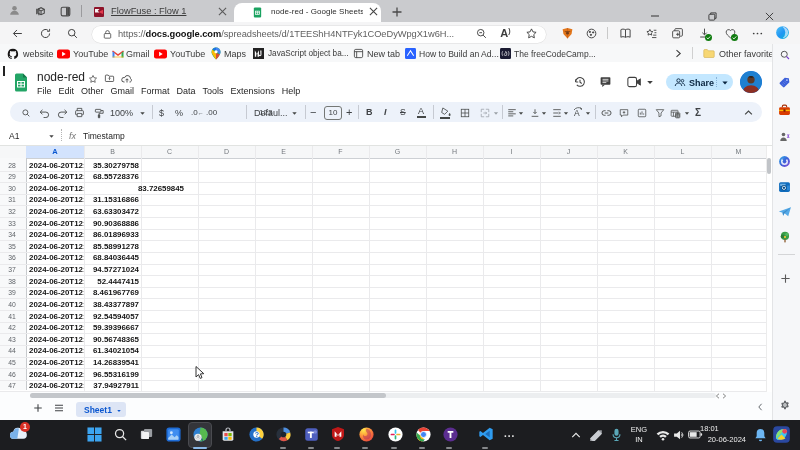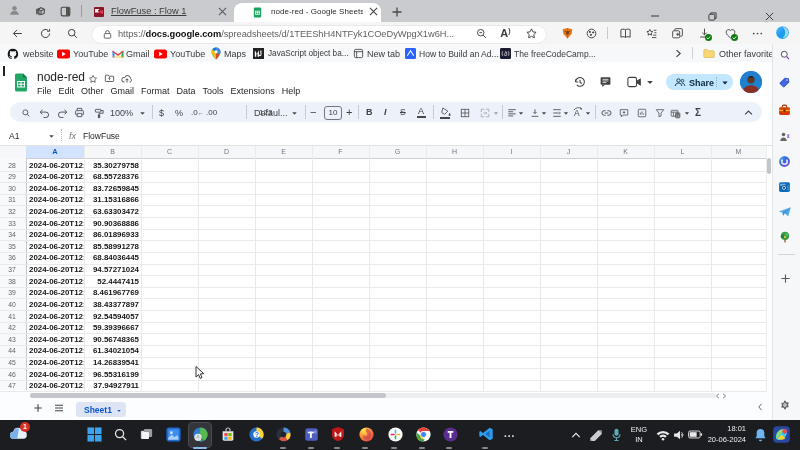--- a/index.html
+++ b/index.html
@@ -547,21 +547,21 @@
 
 <div class="ab" style="left:0;top:125px;width:772px;height:20px;background:#fff;border-bottom:1px solid #e1e3e1;"></div>
 <div class="ab" style="left:9px;top:131px;width:30px;height:10px;font-size:8.5px;color:#1f1f1f;">A1</div>
 <div class="ic" style="left:47px;top:133px;width:8px;height:6px;">
   <svg width="7" height="5" viewBox="0 0 10 8">
       <path d="M1.5 2 L5 6 L8.5 2 Z" fill="#444"></path>
     </svg>
 </div>
 <div class="ab" style="left:61px;top:129px;width:1px;height:12px;border-left:1px dotted #b5b5b5;"></div>
 <div class="ab" style="left:69px;top:130.5px;width:12px;height:11px;font-size:9px;font-style:italic;color:#777;">fx</div>
-<div class="ab" style="left:83px;top:131px;width:200px;height:10px;font-size:8.5px;color:#1f1f1f;">FlowFuse</div>
+<div class="ab" style="left:83px;top:131px;width:200px;height:10px;font-size:8.5px;color:#1f1f1f;">Timestamp</div>
 
 <div class="ab" id="grid" style="left:0;top:146px;width:766px;height:246px;overflow:hidden;background:#fff;">
 
   <div class="ab" style="left:0;top:0;width:766px;height:12px;background:#f6f7f8;border-bottom:1px solid #cdd0d4;"></div>
   <div class="ab" style="left:0;top:0;width:26px;height:12px;background:#f6f7f8;border-right:1px solid #cdd0d4;"></div>
   <div class="ab" style="left:26px;top:0;width:58px;height:12px;background:#d3e3fd;color:#0b57d0;font-weight:bold;font-size:7.5px;text-align:center;line-height:12px;">A</div>
   <div class="ab" style="left:84px;top:0;width:57px;height:12px;color:#73787d;font-size:7px;text-align:center;line-height:12.5px;">B</div>
   <div class="ab" style="left:141px;top:0;width:57px;height:12px;color:#73787d;font-size:7px;text-align:center;line-height:12.5px;">C</div>
   <div class="ab" style="left:198px;top:0;width:57px;height:12px;color:#73787d;font-size:7px;text-align:center;line-height:12.5px;">D</div>
   <div class="ab" style="left:255px;top:0;width:57px;height:12px;color:#73787d;font-size:7px;text-align:center;line-height:12.5px;">E</div>
@@ -591,21 +591,21 @@
   <div class="ab" style="left:654px;top:0;width:1px;height:246px;background:#eaeaec;"></div>
   <div class="ab" style="left:711px;top:0;width:1px;height:246px;background:#eaeaec;"></div>
   <div class="ab" style="left:0;top:13.50px;width:24px;height:11.62px;font-size:6.8px;color:#5f6368;text-align:center;line-height:11.6px;">28</div>
   <div class="ab" style="left:29px;top:13.50px;width:55px;height:11.62px;font-size:7.9px;font-weight:bold;color:#141414;line-height:11.8px;white-space:nowrap;overflow:hidden;">2024-06-20T12:2</div>
   <div class="ab" style="left:84px;top:13.50px;width:55px;height:11.62px;font-size:7.9px;font-weight:bold;color:#141414;text-align:right;line-height:11.8px;">35.30279758</div>
   <div class="ab" style="left:0;top:25.12px;width:24px;height:11.62px;font-size:6.8px;color:#5f6368;text-align:center;line-height:11.6px;">29</div>
   <div class="ab" style="left:29px;top:25.12px;width:55px;height:11.62px;font-size:7.9px;font-weight:bold;color:#141414;line-height:11.8px;white-space:nowrap;overflow:hidden;">2024-06-20T12:2</div>
   <div class="ab" style="left:84px;top:25.12px;width:55px;height:11.62px;font-size:7.9px;font-weight:bold;color:#141414;text-align:right;line-height:11.8px;">68.55728376</div>
   <div class="ab" style="left:0;top:36.74px;width:24px;height:11.62px;font-size:6.8px;color:#5f6368;text-align:center;line-height:11.6px;">30</div>
   <div class="ab" style="left:29px;top:36.74px;width:55px;height:11.62px;font-size:7.9px;font-weight:bold;color:#141414;line-height:11.8px;white-space:nowrap;overflow:hidden;">2024-06-20T12:2</div>
-  <div class="ab" style="left:84px;top:36.74px;width:55px;height:11.62px;font-size:7.9px;font-weight:bold;color:#141414;text-align:right;line-height:11.8px;">83.72659845</div>
+  <div class="ab" style="left:84px;top:36.74px;width:55px;height:11.62px;font-size:7.9px;font-weight:bold;color:#141414;text-align:right;line-height:11.8px;padding-left:45px;">83.72659845</div>
   <div class="ab" style="left:0;top:48.36px;width:24px;height:11.62px;font-size:6.8px;color:#5f6368;text-align:center;line-height:11.6px;">31</div>
   <div class="ab" style="left:29px;top:48.36px;width:55px;height:11.62px;font-size:7.9px;font-weight:bold;color:#141414;line-height:11.8px;white-space:nowrap;overflow:hidden;">2024-06-20T12:2</div>
   <div class="ab" style="left:84px;top:48.36px;width:55px;height:11.62px;font-size:7.9px;font-weight:bold;color:#141414;text-align:right;line-height:11.8px;">31.15316866</div>
   <div class="ab" style="left:0;top:59.98px;width:24px;height:11.62px;font-size:6.8px;color:#5f6368;text-align:center;line-height:11.6px;">32</div>
   <div class="ab" style="left:29px;top:59.98px;width:55px;height:11.62px;font-size:7.9px;font-weight:bold;color:#141414;line-height:11.8px;white-space:nowrap;overflow:hidden;">2024-06-20T12:2</div>
   <div class="ab" style="left:84px;top:59.98px;width:55px;height:11.62px;font-size:7.9px;font-weight:bold;color:#141414;text-align:right;line-height:11.8px;">63.63303472</div>
   <div class="ab" style="left:0;top:71.60px;width:24px;height:11.62px;font-size:6.8px;color:#5f6368;text-align:center;line-height:11.6px;">33</div>
   <div class="ab" style="left:29px;top:71.60px;width:55px;height:11.62px;font-size:7.9px;font-weight:bold;color:#141414;line-height:11.8px;white-space:nowrap;overflow:hidden;">2024-06-20T12:2</div>
   <div class="ab" style="left:84px;top:71.60px;width:55px;height:11.62px;font-size:7.9px;font-weight:bold;color:#141414;text-align:right;line-height:11.8px;">90.90368886</div>
   <div class="ab" style="left:0;top:83.22px;width:24px;height:11.62px;font-size:6.8px;color:#5f6368;text-align:center;line-height:11.6px;">34</div>
@@ -946,21 +946,21 @@
       <path d="M16 6 a7 7 0 0 1 0 10 M16 9 a4 4 0 0 1 0 4" fill="none" stroke="#e8e8e8" stroke-width="1.6"></path>
     </svg>
   </div>
 <div class="ic" style="left:687px;top:428px;width:16px;height:13px;">
     <svg width="15" height="11" viewBox="0 0 26 18">
       <rect x="1" y="3" width="20" height="12" rx="2.5" fill="none" stroke="#e8e8e8" stroke-width="1.6"></rect>
       <rect x="3" y="5" width="12" height="8" fill="#e8e8e8"></rect>
       <rect x="22" y="7" width="2.5" height="4" rx="1" fill="#e8e8e8"></rect>
     </svg>
   </div>
-<div class="ab" style="left:700px;top:424px;width:46px;height:11px;color:#eee;font-size:7.5px;text-align:right;">18:01</div>
+<div class="ab" style="left:700px;top:424px;width:46px;height:11px;color:#eee;font-size:7.5px;text-align:left;">18:01</div>
 <div class="ab" style="left:700px;top:434.5px;width:46px;height:11px;color:#eee;font-size:7.5px;text-align:right;">20-06-2024</div>
 <div class="ic" style="left:753px;top:427px;width:15px;height:15px;">
     <svg width="13" height="14" viewBox="0 0 20 22">
       <path d="M10 1.5 a6 6 0 0 1 6 6 V13 l2 3 H2 l2-3 V7.5 a6 6 0 0 1 6-6 Z" fill="#6db6f2"></path>
       <path d="M7.5 18.5 a2.5 2.5 0 0 0 5 0 Z" fill="#6db6f2"></path>
     </svg>
   </div>
 <div class="ic" style="left:771px;top:424px;width:21px;height:21px;">
     <svg width="19" height="19" viewBox="0 0 24 24">
       <rect x="1.5" y="1.5" width="21" height="21" rx="5" fill="#2a48a0"></rect>

